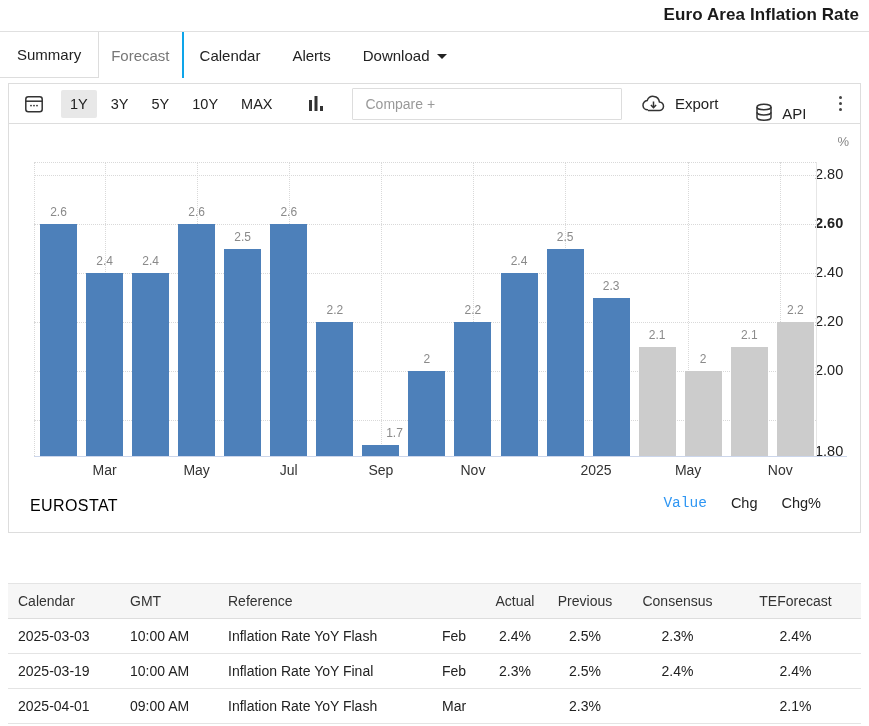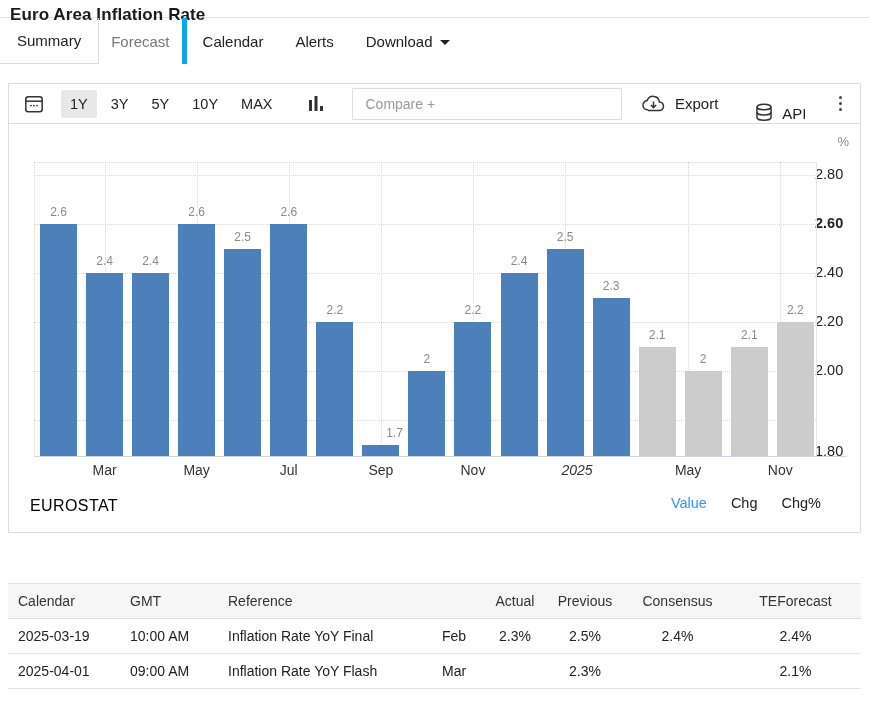--- a/index.html
+++ b/index.html
@@ -2,28 +2,28 @@
 <html><head>
 <meta charset="utf-8">
 <style>
   * { margin:0; padding:0; box-sizing:border-box; }
   html,body { background:#fff; }
   body {
     width:869px; height:726px; position:relative; overflow:hidden;
     font-family:"Liberation Sans", sans-serif; color:#222;
   }
   
-  .page-header { height:18px; padding:5px 10px 0 10px; border-bottom:1px solid #e0e0e0; }
+  .page-header { height:32px; padding:5px 10px 0 10px; border-bottom:1px solid #e0e0e0;text-align:right; }
   .page-header h1 { font-size:17px; font-weight:700; color:#1a1a1a; letter-spacing:.1px; }
 
   
   .tabs { display:flex; height:46px; align-items:stretch; }
   .tab { display:flex; align-items:center; padding:0 16px; font-size:15px; color:#222; cursor:pointer; }
   .tab.boxed-first { border-right:1px solid #ddd; border-bottom:1px solid #ddd; padding:0 17px; }
-  .tab.boxed-active { border-right:5px solid #0ea5e9; color:#777; padding:0 12px; }
+  .tab.boxed-active { border-right:2px solid #0ea5e9; color:#777; padding:0 12px; }
   .tab .caret { width:0; height:0; border-left:5px solid transparent; border-right:5px solid transparent;
                 border-top:5px solid #222; margin-left:8px; margin-top:2px; }
 
   
   .panel { position:absolute; left:8px; top:83px; width:853px; height:450px;
            border:1px solid #ddd; background:#fff; }
 
   
   .toolbar { height:40px; display:flex; align-items:center; border-bottom:1px solid #ddd; padding:0 12px; }
   .icon-btn { display:flex; align-items:center; justify-content:center; cursor:pointer; background:none; border:none; padding:0; }
@@ -50,21 +50,21 @@
   .axis-line-y { position:absolute; width:0; border-left:1px solid #e6e6e6; }
   .axis-line-x { position:absolute; height:0; border-top:1px solid #ccd6eb; }
   .bar { position:absolute; }
   .bar-label { position:absolute; width:44px; text-align:center; font-size:12px; color:#8a8a8a; }
   .x-label { position:absolute; width:64px; text-align:center; font-size:14px; color:#333; }
   .y-label { position:absolute; left:806px; font-size:14.5px; color:#222; }
   .unit-label { position:absolute; top:10px; right:11px; font-size:13px; color:#888; }
   .source-label { position:absolute; left:21px; top:373px; font-size:16px; color:#000000; letter-spacing:.4px; }
   .modes { position:absolute; top:371px; right:39px; display:flex; gap:24px; font-size:14.5px; }
   .mode { cursor:pointer; color:#222; }
-  .mode.active { color:#2e96f3; }
+  .mode.active { color:#2e96f3;font-family:Liberation Mono, monospace; }
 
   
   .cal-table { position:absolute; left:8px; top:583px; width:853px; border-collapse:collapse; font-size:14px; }
   .cal-table th { font-weight:400; color:#333; background:#f6f6f6; border-top:1px solid #e4e4e4;
                   border-bottom:1px solid #ddd; }
   .cal-table th, .cal-table td { height:35px; text-align:left; white-space:nowrap; }
   .cal-table td { border-bottom:1px solid #e4e4e4; color:#222; }
   .col-calendar { width:112px; padding-left:10px; }
   .col-gmt { width:98px; padding-left:10px; }
   .col-ref { width:222px; padding-left:10px; }
@@ -217,21 +217,21 @@
       <div class="bar-label" style="left: 672.2px; top: 228px;">2</div>
       <div class="bar" style="left: 721.75px; top: 222.5px; width: 37px; height: 109.5px; background: rgb(204, 204, 204);"></div>
       <div class="bar-label" style="left: 718.25px; top: 203.5px;">2.1</div>
       <div class="bar" style="left: 767.8px; top: 198px; width: 37px; height: 134px; background: rgb(204, 204, 204);"></div>
       <div class="bar-label" style="left: 764.3px; top: 179px;">2.2</div>
       <div class="x-label" style="left: 63.55px; top: 338px;">Mar</div>
       <div class="x-label" style="left: 155.65px; top: 338px;">May</div>
       <div class="x-label" style="left: 247.75px; top: 338px;">Jul</div>
       <div class="x-label" style="left: 339.85px; top: 338px;">Sep</div>
       <div class="x-label" style="left: 431.95px; top: 338px;">Nov</div>
-      <div class="x-label" style="left: 536px; top: 338px; font-style: italic;">2025</div>
+      <div class="x-label" style="left: 555px; top: 338px;">2025</div>
       <div class="x-label" style="left: 647.15px; top: 338px;">May</div>
       <div class="x-label" style="left: 739.25px; top: 338px;">Nov</div>
       <div class="unit-label">%</div>
       <div class="source-label">EUROSTAT</div>
       <div class="modes">
         <div class="mode active">Value</div>
         <div class="mode">Chg</div>
         <div class="mode">Chg%</div>
       </div>
     </div>
@@ -245,20 +245,30 @@
         <th class="col-ref">Reference</th>
         <th class="col-month"></th>
         <th class="col-actual">Actual</th>
         <th class="col-previous">Previous</th>
         <th class="col-consensus">Consensus</th>
         <th class="col-tef">TEForecast</th>
       </tr>
     </thead>
     <tbody>
       <tr>
+        <td class="col-calendar">2025-03-03</td>
+        <td class="col-gmt">10:00 AM</td>
+        <td class="col-ref">Inflation Rate YoY Flash</td>
+        <td class="col-month">Feb</td>
+        <td class="col-actual">2.4%</td>
+        <td class="col-previous">2.5%</td>
+        <td class="col-consensus">2.3%</td>
+        <td class="col-tef">2.4%</td>
+      </tr>
+      <tr>
         <td class="col-calendar">2025-03-19</td>
         <td class="col-gmt">10:00 AM</td>
         <td class="col-ref">Inflation Rate YoY Final</td>
         <td class="col-month">Feb</td>
         <td class="col-actual">2.3%</td>
         <td class="col-previous">2.5%</td>
         <td class="col-consensus">2.4%</td>
         <td class="col-tef">2.4%</td>
       </tr>
       <tr>

